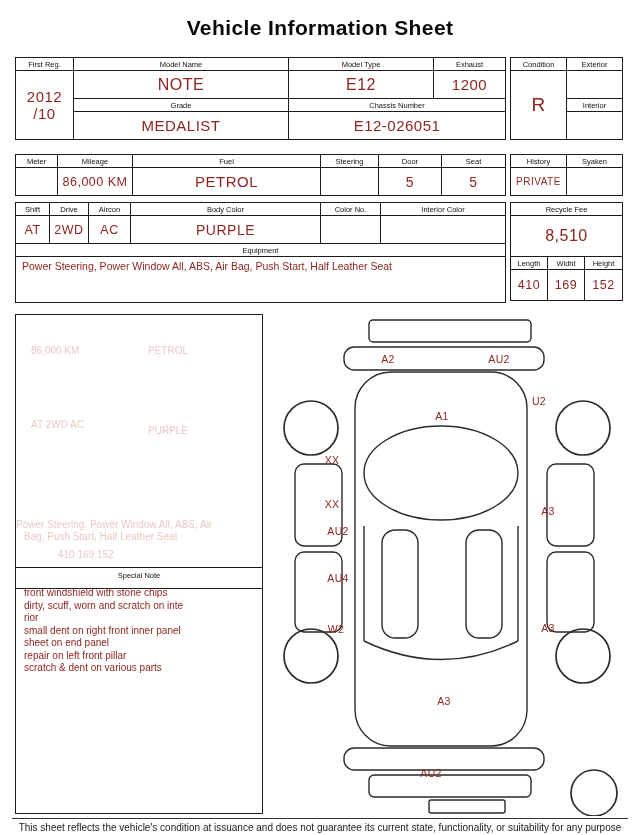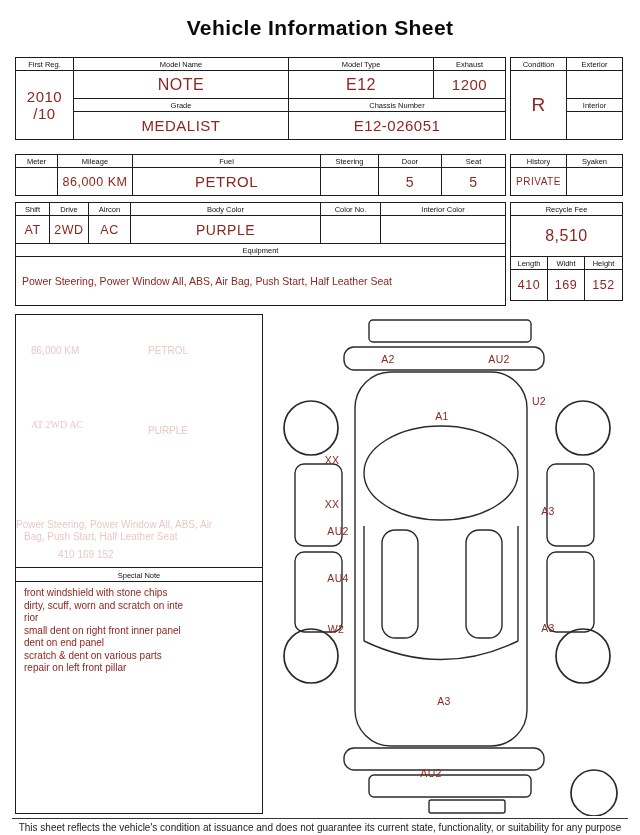--- a/index.html
+++ b/index.html
@@ -13,27 +13,27 @@
   table.tbl { position:absolute; border-collapse:collapse; table-layout:fixed;
               border:1.5px solid #1c1c1c; }
   table.tbl td { border:1px solid #1c1c1c; overflow:hidden; }
   td.lbl { font-size:7.5px; text-align:center; vertical-align:middle; padding:1px 2px; color:#111; }
   td.val { color:#8d2620; text-align:center; vertical-align:middle; letter-spacing:.5px; }
   .fs20 { font-size:19px; } .fs16 { font-size:16px; } .fs15 { font-size:15px; }
   .fs14 { font-size:14px; } .fs13 { font-size:12.5px; } .fs10 { font-size:10px; }
   tr.h14 { height:13px; } tr.h28 { height:28px; } tr.h41 { height:41px; }
   tr.h31 { height:31px; } tr.h46 { height:46px; }
 
-  td.equip { color:#8d2620; font-size:10.5px; text-align:left; vertical-align:top; padding:18px 6px; }
+  td.equip { color:#8d2620; font-size:10.5px; text-align:left; vertical-align:top; padding:3px 6px; }
 
   .commentBox { position:absolute; left:15px; top:314px; width:248px; height:500px;
                 border:1.5px solid #1c1c1c; }
   .boxHeader { position:absolute; left:0; right:0; top:0; height:14px; text-align:center;
                font-size:7.5px; line-height:14px; border-bottom:1px solid #1c1c1c; background:#fff; }
-  .boxHeader.special { top:252px; border-top:1px solid #1c1c1c; height:15px; line-height:15px; }
+  .boxHeader.special { top:252px; border-top:1px solid #1c1c1c; height:22px; line-height:15px; }
   .notes { position:absolute; left:8px; right:4px; top:272px; color:#8d2620;
            font-size:10px; line-height:12.5px; }
   .ghost { position:absolute; color:#d88f88; opacity:.5; font-size:10px; white-space:nowrap; }
 
   .diagram { position:absolute; left:266px; top:316px; }
   .diagram .shape { fill:none; stroke:#2a2a2a; stroke-width:1.4; }
   .diagram .wheel { fill:none; stroke:#2a2a2a; stroke-width:1.7; }
   .diagram text { fill:#8d2620; font-family:"Liberation Sans", sans-serif;
                   font-size:10.5px; text-anchor:middle; letter-spacing:.3px; }
 
@@ -57,21 +57,21 @@
       </colgroup>
     <tbody>
         <tr class="h14">
       <td class="lbl">First Reg.</td>
       <td class="lbl">Model Name</td>
       <td class="lbl">Model Type</td>
       <td class="lbl">Exhaust</td>
     </tr>
     <tr class="h28">
       <td class="val fs15" rowspan="3">
-        <div>2010</div>
+        <div>2012</div>
         <div>/10</div>
       </td>
       <td class="val fs16">NOTE</td>
       <td class="val fs16">E12</td>
       <td class="val fs15">1200</td>
     </tr>
     <tr class="h14">
       <td class="lbl">Grade</td>
       <td class="lbl" colspan="2">Chassis Number</td>
     </tr>
@@ -209,35 +209,35 @@
       <td class="val fs13">169</td>
       <td class="val fs13">152</td>
     </tr>
   </tbody>
     </table>
 
   <div class="commentBox">
 
     <span class="ghost" style="left:15px; top:30px;">86,000 KM</span>
     <span class="ghost" style="left:132px; top:30px;">PETROL</span>
-    <span class="ghost" style="left:15px; top:104px;font-family:Liberation Serif, serif;">AT  2WD  AC</span>
+    <span class="ghost" style="left:15px; top:104px;">AT  2WD  AC</span>
     <span class="ghost" style="left:132px; top:110px;">PURPLE</span>
     <span class="ghost" style="left:0; top:204px;">Power Steering, Power Window All, ABS, Air</span>
     <span class="ghost" style="left:8px; top:216px;">Bag, Push Start, Half Leather Seat</span>
     <span class="ghost" style="left:42px; top:234px;">410  169  152</span>
 
     <div class="boxHeader special">Special Note</div>
     <div class="notes">
       <div>front windshield with stone chips</div>
       <div>dirty, scuff, worn and scratch on inte</div>
       <div>rior</div>
       <div>small dent on right front inner panel</div>
-      <div>dent on end panel</div>
+      <div>sheet on end panel</div>
+      <div>repair on left front pillar</div>
       <div>scratch &amp; dent on various parts</div>
-      <div>repair on left front pillar</div>
     </div>
   </div>
 
   <svg class="diagram" width="362" height="500" viewBox="0 0 362 500">
 
     <rect class="shape" x="103" y="4" width="162" height="22" rx="4"></rect>
     <rect class="shape" x="78" y="31" width="200" height="23" rx="10"></rect>
 
     <rect class="shape" x="89" y="56" width="172" height="374" rx="36"></rect>
     <ellipse class="shape" cx="175" cy="157" rx="77" ry="47"></ellipse>

